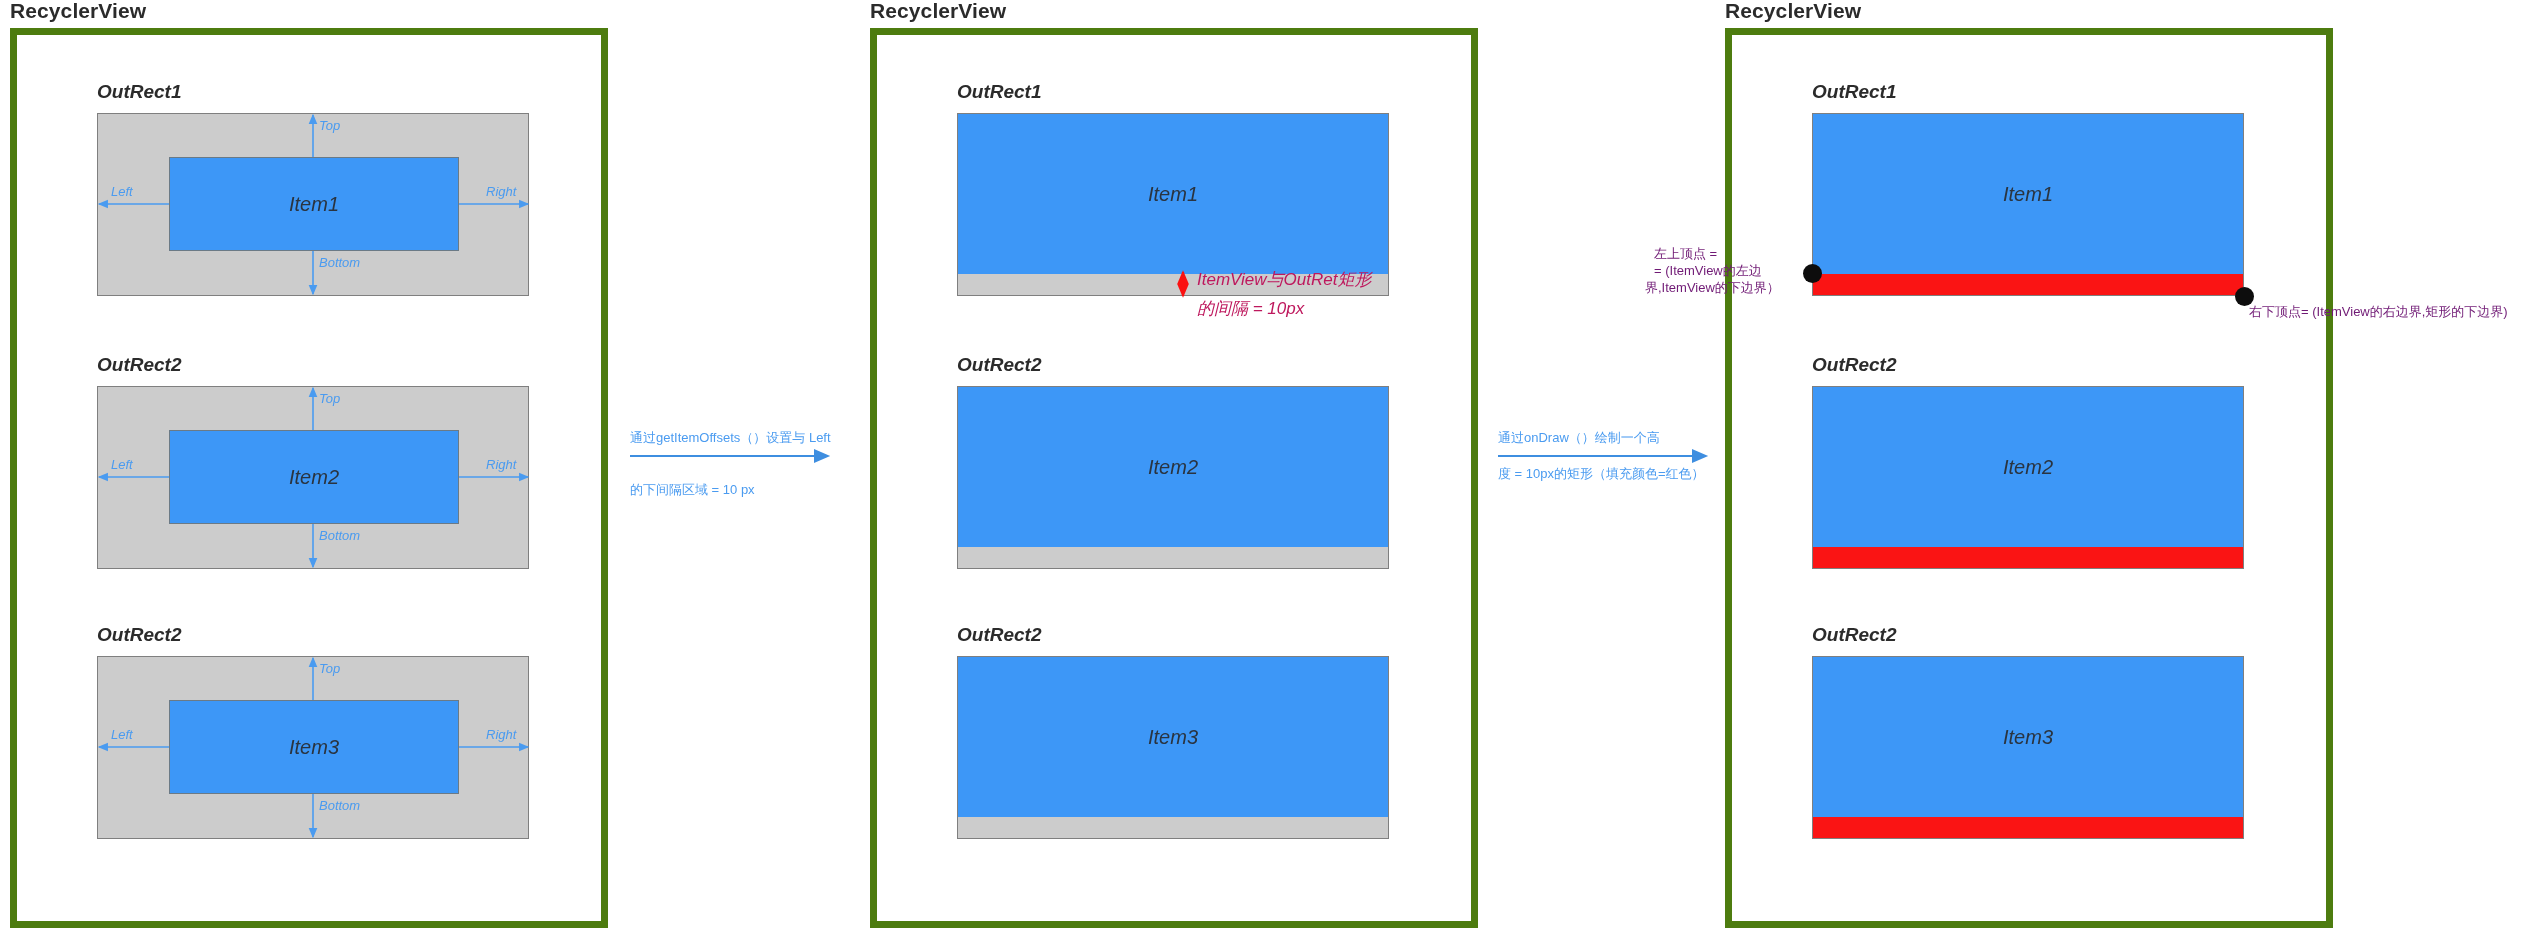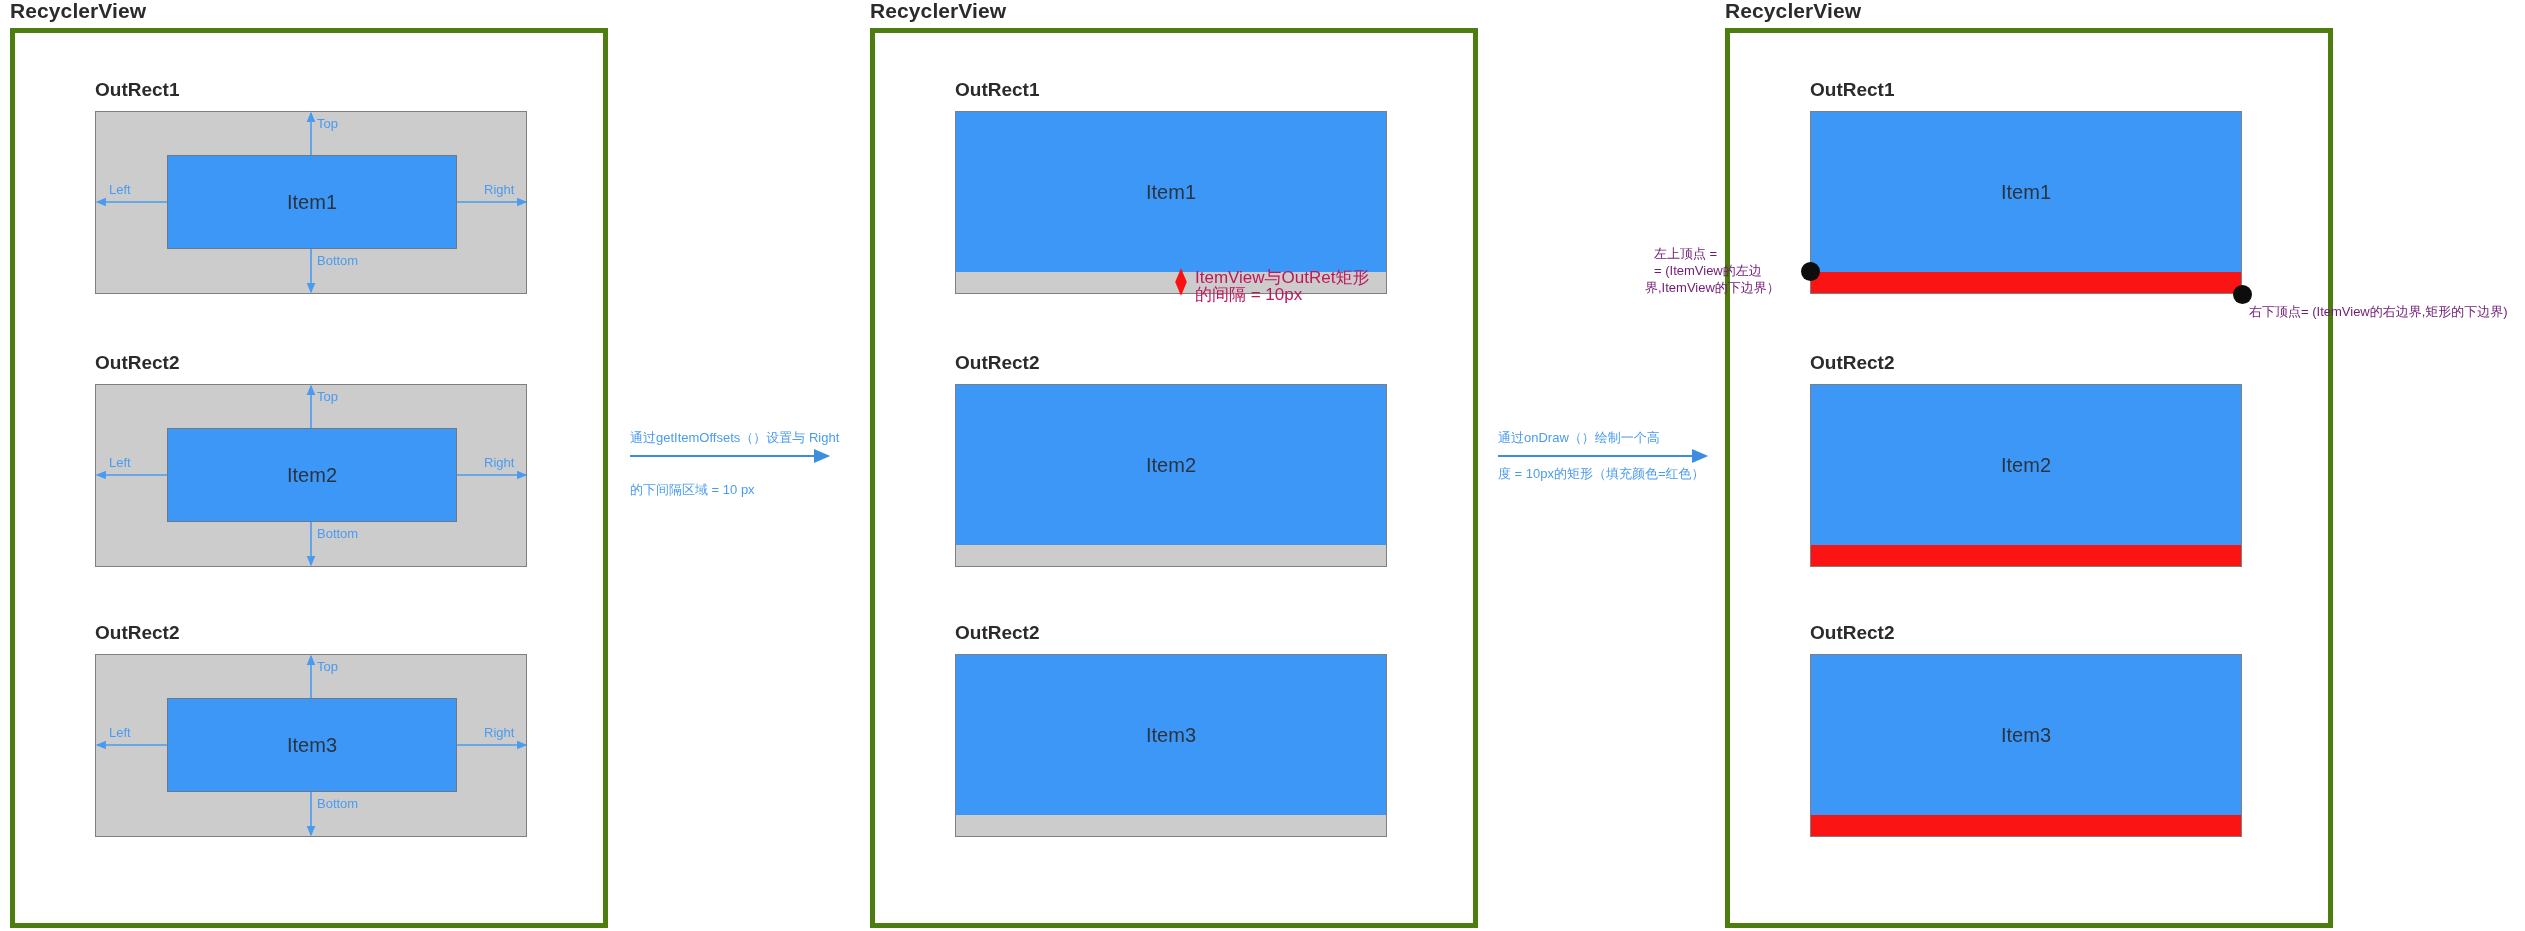--- a/index.html
+++ b/index.html
@@ -3,21 +3,21 @@
 <meta charset="utf-8">
 <style>
   html,body{margin:0;padding:0;background:#ffffff;}
   body{width:2525px;height:931px;position:relative;overflow:hidden;
        font-family:"Liberation Sans","DejaVu Sans",sans-serif;
        -webkit-font-smoothing:antialiased;}
 
   .panel{position:absolute;}
   .panel-title{font-size:21px;font-weight:bold;color:#2b2b2b;letter-spacing:.1px;
                line-height:22px;margin-bottom:6px;}
-  .panel-box{border:5px solid #4d7c0f;background:#ffffff;box-sizing:border-box;}
+  .panel-box{border:7px solid #4d7c0f;background:#ffffff;box-sizing:border-box;font-style:italic;}
 
   .block{position:absolute;}
   .block-label{font-size:19px;font-weight:bold;color:#2b2b2b;line-height:20px;}
 
   
   .outrect{position:absolute;background:#cccccc;border:1px solid #7f7f7f;box-sizing:border-box;}
   .itemview{position:absolute;background:#3d97f7;border:1px solid #6b7a86;box-sizing:border-box;
             display:flex;align-items:center;justify-content:center;
             color:#2a3440;font-size:20px;}
 
@@ -111,21 +111,21 @@
         <div class="edge-label" style="left:222px;top:143px;">Bottom</div>
         <div class="edge-label" style="left:14px;top:72px;">Left</div>
         <div class="edge-label" style="left:389px;top:72px;">Right</div>
       </div>
     </div>
 
   </div>
 </div>
 
 <div class="arrow-group" style="left:630px;top:430px;width:210px;height:70px;">
-  <div class="l1" style="left:0;top:0;">通过getItemOffsets（）设置与 Right</div>
+  <div class="l1" style="left:0;top:0;">通过getItemOffsets（）设置与 Left</div>
   <svg class="ov" width="212" height="70">
     <defs>
       <marker id="ah2" markerWidth="8" markerHeight="8" refX="6.4" refY="3.6" orient="auto">
         <path d="M0,0.4 L7.4,3.6 L0,6.8 z" fill="#3e8ee0"></path>
       </marker>
     </defs>
     <line x1="0" y1="26" x2="198" y2="26" stroke="#3e8ee0" stroke-width="2.2" marker-end="url(#ah2)"></line>
   </svg>
   <div class="l2" style="left:0;top:52px;">的下间隔区域 = 10 px</div>
 </div>
@@ -146,21 +146,21 @@
         <svg class="ov" width="440" height="190">
           <defs>
             <marker id="ahR" markerWidth="7" markerHeight="7" refX="5.6" refY="3.1" orient="auto">
               <path d="M0,0.4 L6.4,3.1 L0,5.8 z" fill="#fb1111"></path>
             </marker>
           </defs>
           <line x1="226" y1="168" x2="226" y2="183" stroke="#fb1111" stroke-width="2.2" marker-end="url(#ahR)"></line>
           <line x1="226" y1="174" x2="226" y2="159" stroke="#fb1111" stroke-width="2.2" marker-end="url(#ahR)"></line>
         </svg>
         <div class="red-note" style="left:240px;top:158px;">ItemView与OutRet矩形</div>
-        <div class="red-note" style="left:240px;top:175px;">的间隔 = 10px</div>
+        <div class="red-note" style="left:240px;top:187px;">的间隔 = 10px</div>
       </div>
     </div>
 
     <div class="block" style="left:80px;top:320px;">
       <div class="block-label">OutRect2</div>
       <div style="position:relative;width:440px;height:190px;margin-top:11px;">
         <div class="stack" style="left:0;top:0;width:432px;height:183px;">
           <div class="top-part" style="height:160px;">
             <span>Item2</span>
           </div>

